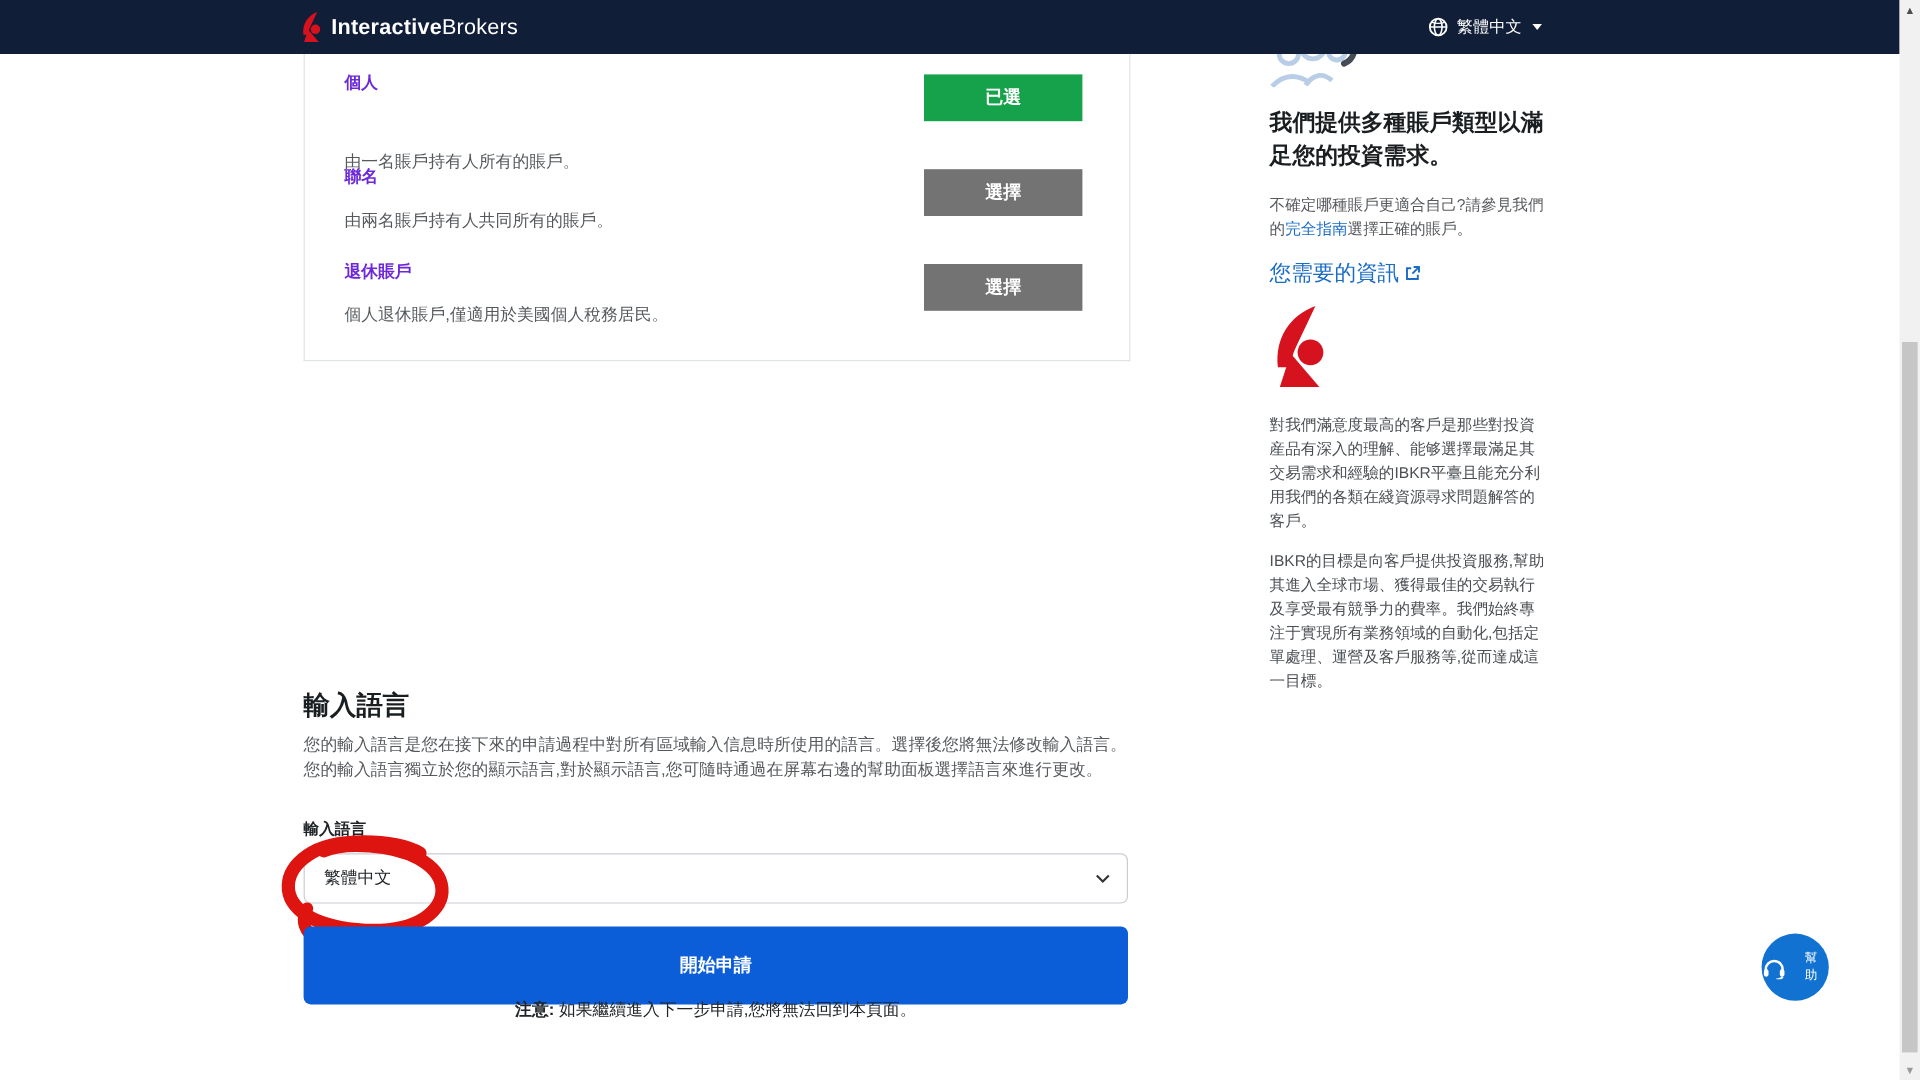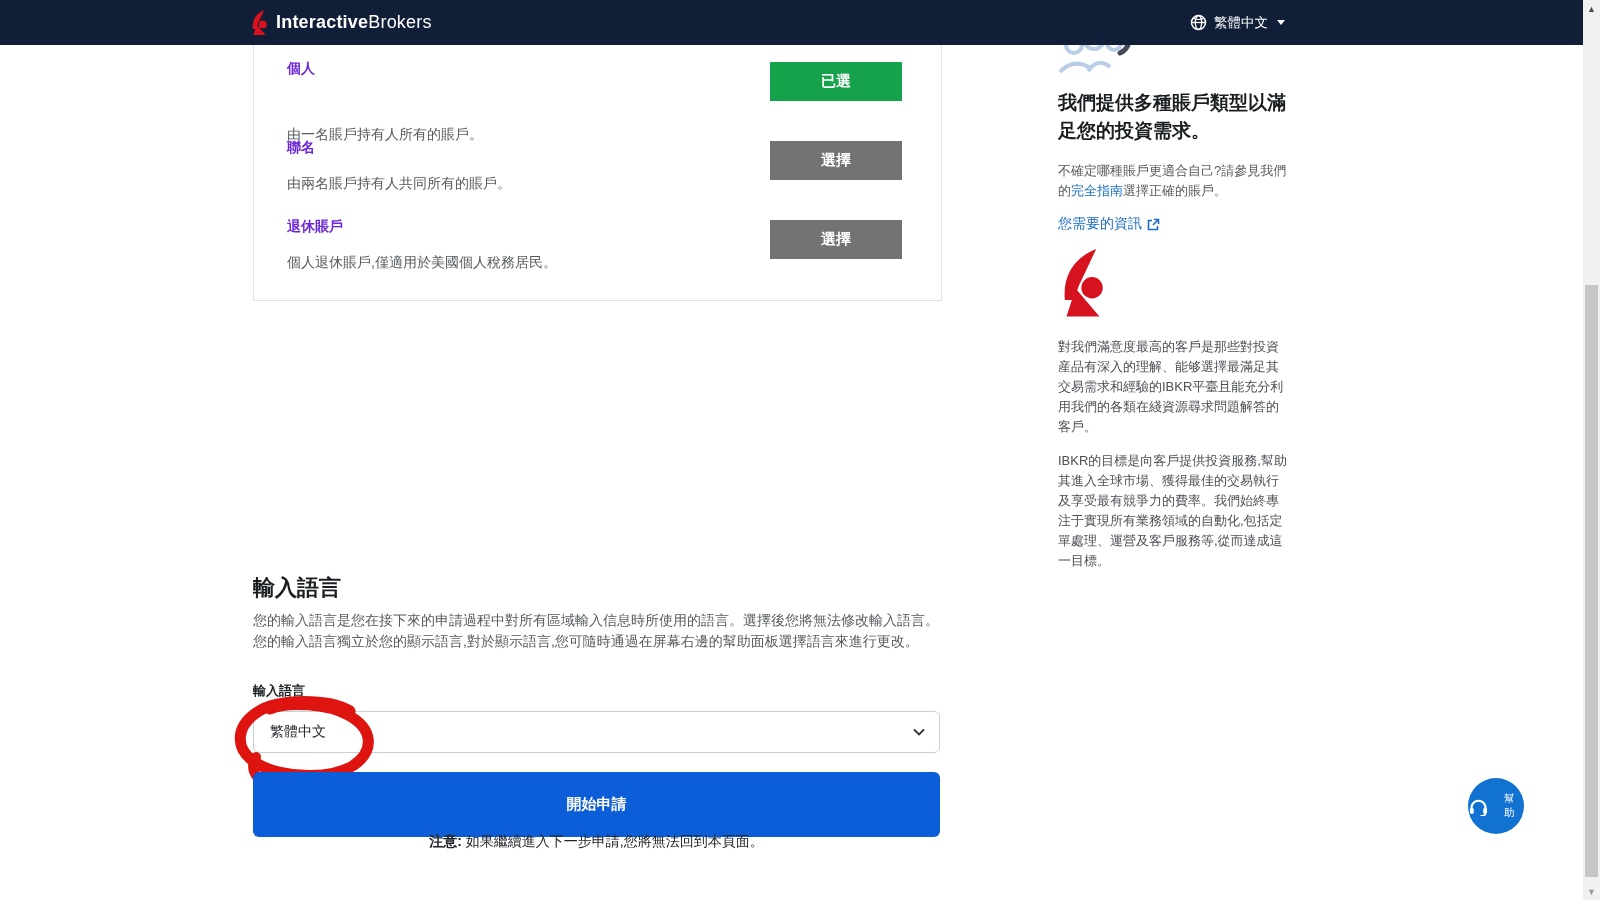--- a/index.html
+++ b/index.html
@@ -42,21 +42,21 @@
     display:flex;align-items:center;justify-content:center;
   }
   .btn-green{background:#16a24b;}
   .btn-blue{background:#737373;}
   
   .sidebar{position:absolute;left:1058px;top:45px;width:233px;}
   .side-illustration{height:28px;overflow:hidden;margin-bottom:16px;}
   .side-heading{font-size:19px;font-weight:bold;line-height:28px;color:#1b1e21;margin:0 0 12px 0;}
   .side-para{font-size:13px;line-height:20px;color:#565a5e;margin:16px 0 14px 0;}
   .side-link{color:#1a6cc4;text-decoration:none;cursor:pointer;}
-  .info-link{display:flex;align-items:center;gap:5px;font-size:14px;color:#1a6cc4;cursor:pointer;margin-bottom:16px;}
+  .info-link{display:flex;align-items:center;gap:5px;font-size:18px;color:#1a6cc4;cursor:pointer;margin-bottom:16px;}
   .ibkr-logo{width:50px;height:70px;margin-bottom:14px;}
   .about-heading{font-size:19px;font-weight:bold;color:#1b1e21;margin:0 0 14px 0;}
   .about-para{font-size:13px;line-height:20px;color:#4b4f54;margin:0 0 14px 0;}
   
   .form-h2{position:absolute;left:253px;top:573px;font-size:22px;font-weight:bold;margin:0;color:#1b1e21;}
   .form-desc{position:absolute;left:253px;top:610px;width:692px;font-size:14px;line-height:21px;color:#565a5e;}
   .form-label{position:absolute;left:253px;top:682px;font-size:13px;font-weight:bold;color:#212529;}
   .select{
     position:absolute;left:253px;top:711px;width:687px;height:42px;box-sizing:border-box;
     border:1px solid #c9ced3;border-radius:6px;background:#fff;cursor:pointer;

